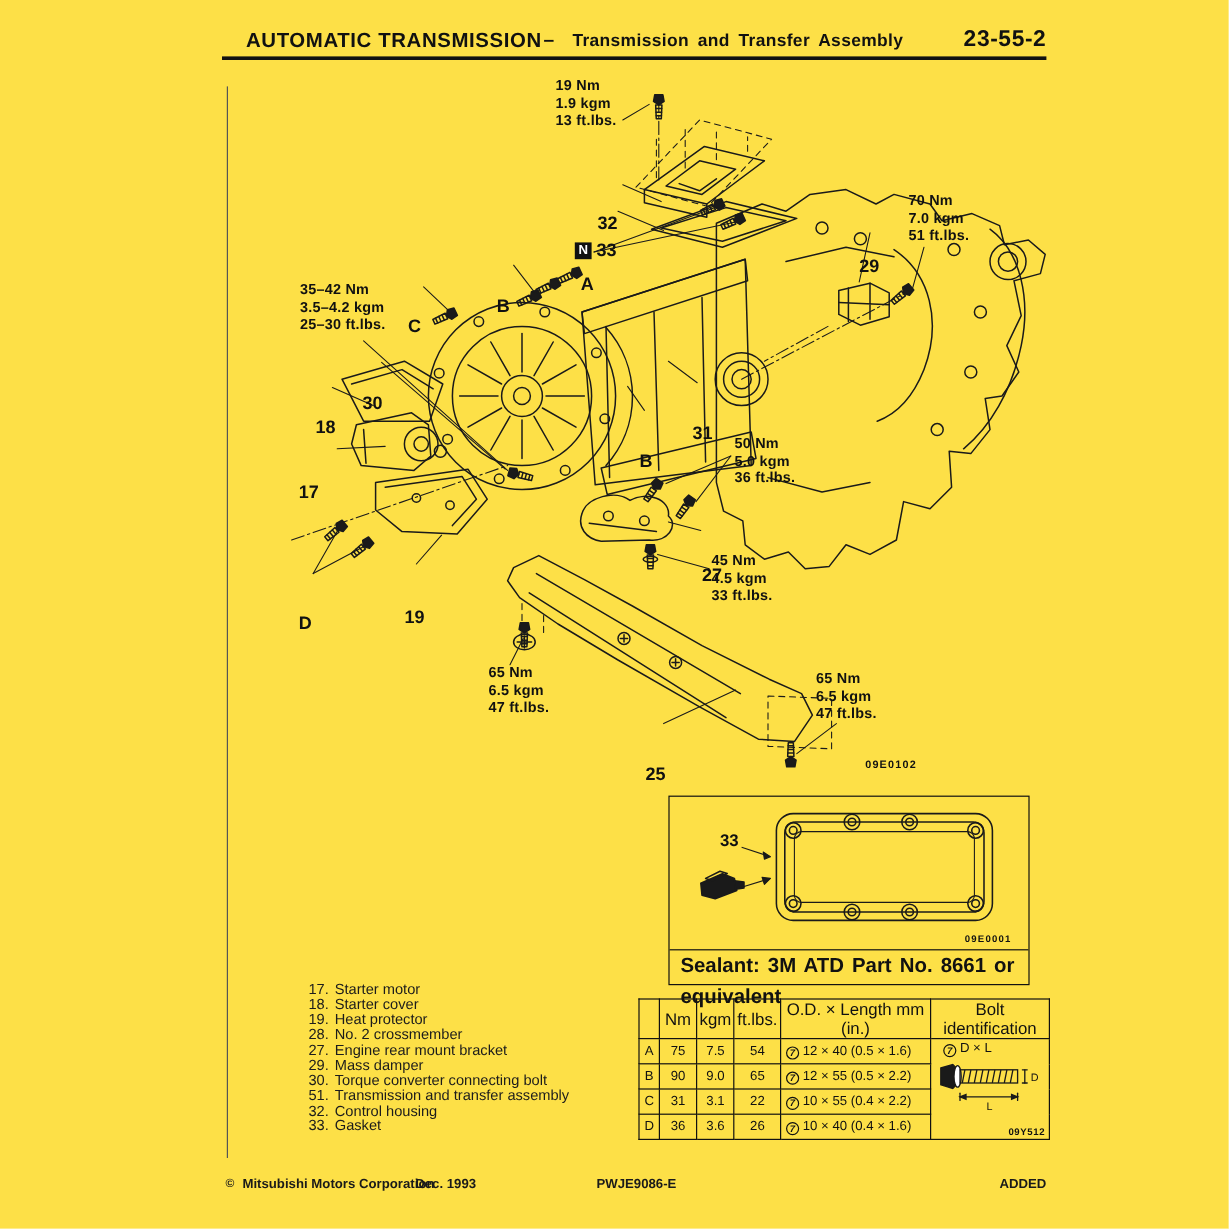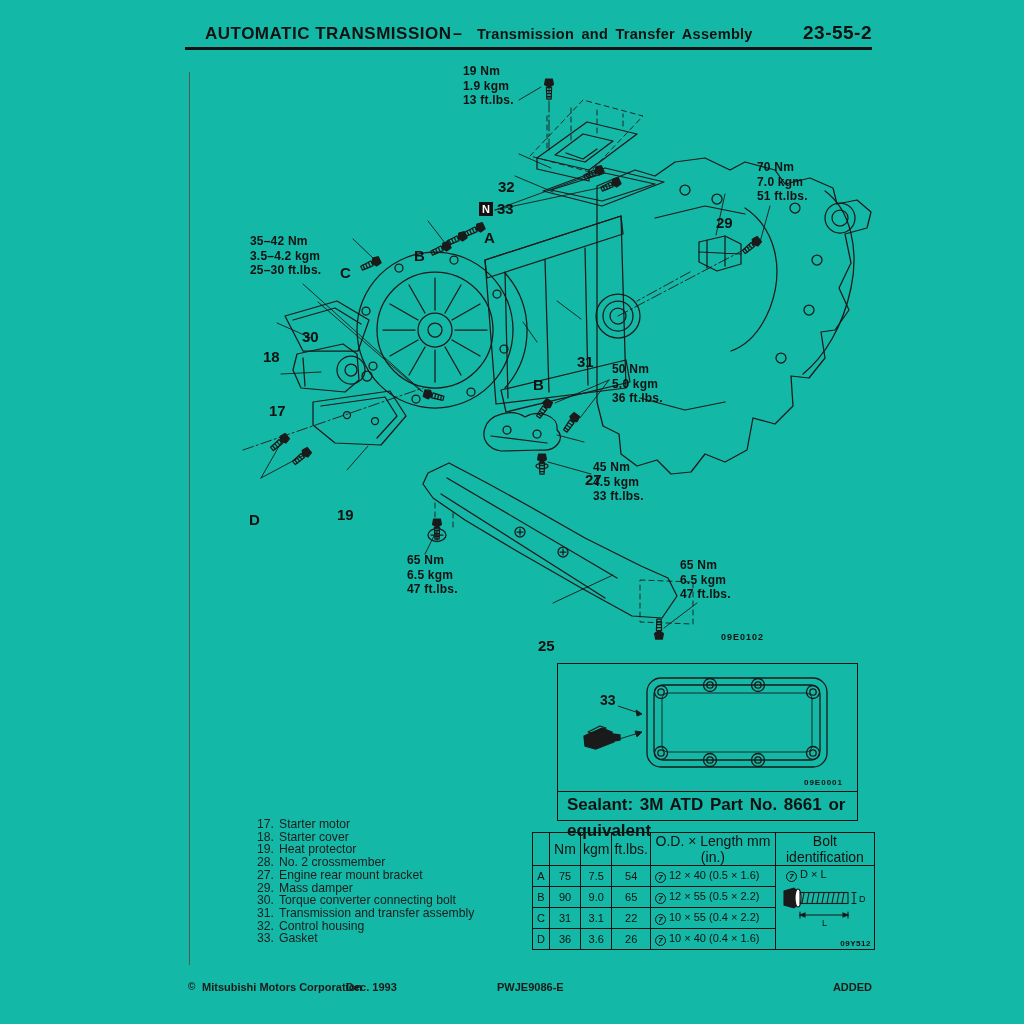--- a/index.html
+++ b/index.html
@@ -1,18 +1,18 @@
 <!DOCTYPE html>
 <html><head>
 <meta charset="utf-8">
 <style>
   * { margin:0; padding:0; box-sizing:border-box; }
   html,body { width:1024px; height:1024px; background:#fff; overflow:hidden;
               font-family:"Liberation Sans", sans-serif; color:#111; }
-  #page { position:relative; width:1024px; height:1024px; background:#14b8a6; }
+  #page { position:relative; width:1024px; height:1024px; background:#fde047; }
 
   
   #hdr { position:absolute; left:185px; top:22px; width:687px; height:26px; }
   #hdr .sec  { position:absolute; left:20px; top:2px; font-size:17px; font-weight:bold; letter-spacing:.5px; }
   #hdr .dash { position:absolute; left:268px; top:3px; font-size:16px; font-weight:bold; }
   #hdr .top  { position:absolute; left:292px; top:4px; font-size:14.5px; font-weight:bold; letter-spacing:.3px; word-spacing:3px; }
   #hdr .pg   { position:absolute; right:0; top:0; font-size:19px; font-weight:bold; letter-spacing:.5px; }
   #hdr-rule  { position:absolute; left:185px; top:47px; width:687px; height:3px; background:#111; }
   #left-rule { position:absolute; left:189px; top:72px; width:1px; height:893px; background:#555; }
 
@@ -298,21 +298,21 @@
     <div class="plabel" style="left:313px; top:84px;">32</div>
     <div class="plabel" style="left:294px; top:106px;"><span class="nbox">N</span><span>33</span></div>
     <div class="plabel" style="left:531px; top:120px;">29</div>
     <div class="plabel" style="left:299px; top:135px;">A</div>
     <div class="plabel" style="left:229px; top:153px;">B</div>
     <div class="plabel" style="left:155px; top:170px;">C</div>
     <div class="plabel" style="left:117px; top:234px;">30</div>
     <div class="plabel" style="left:78px;  top:254px;">18</div>
     <div class="plabel" style="left:392px; top:259px;">31</div>
     <div class="plabel" style="left:348px; top:282px;">B</div>
-    <div class="plabel" style="left:84px;  top:308px;">17</div>
+    <div class="plabel" style="left:64px;  top:308px;">17</div>
     <div class="plabel" style="left:400px; top:377px;">27</div>
     <div class="plabel" style="left:64px;  top:417px;">D</div>
     <div class="plabel" style="left:152px; top:412px;">19</div>
     <div class="plabel" style="left:353px; top:543px;">25</div>
     <div class="figcode" style="left:536px; top:574px;">09E0102</div>
   </div>
 
   <div id="seal">
     <div class="art">
       <svg width="298" height="126" viewBox="0 0 298 126">
@@ -380,21 +380,21 @@
       </div>
     <div class="row">
         <span class="no">29.</span>
         <span>Mass damper</span>
       </div>
     <div class="row">
         <span class="no">30.</span>
         <span>Torque converter connecting bolt</span>
       </div>
     <div class="row">
-        <span class="no">31.</span>
+        <span class="no">51.</span>
         <span>Transmission and transfer assembly</span>
       </div>
     <div class="row">
         <span class="no">32.</span>
         <span>Control housing</span>
       </div>
     <div class="row">
         <span class="no">33.</span>
         <span>Gasket</span>
       </div>

